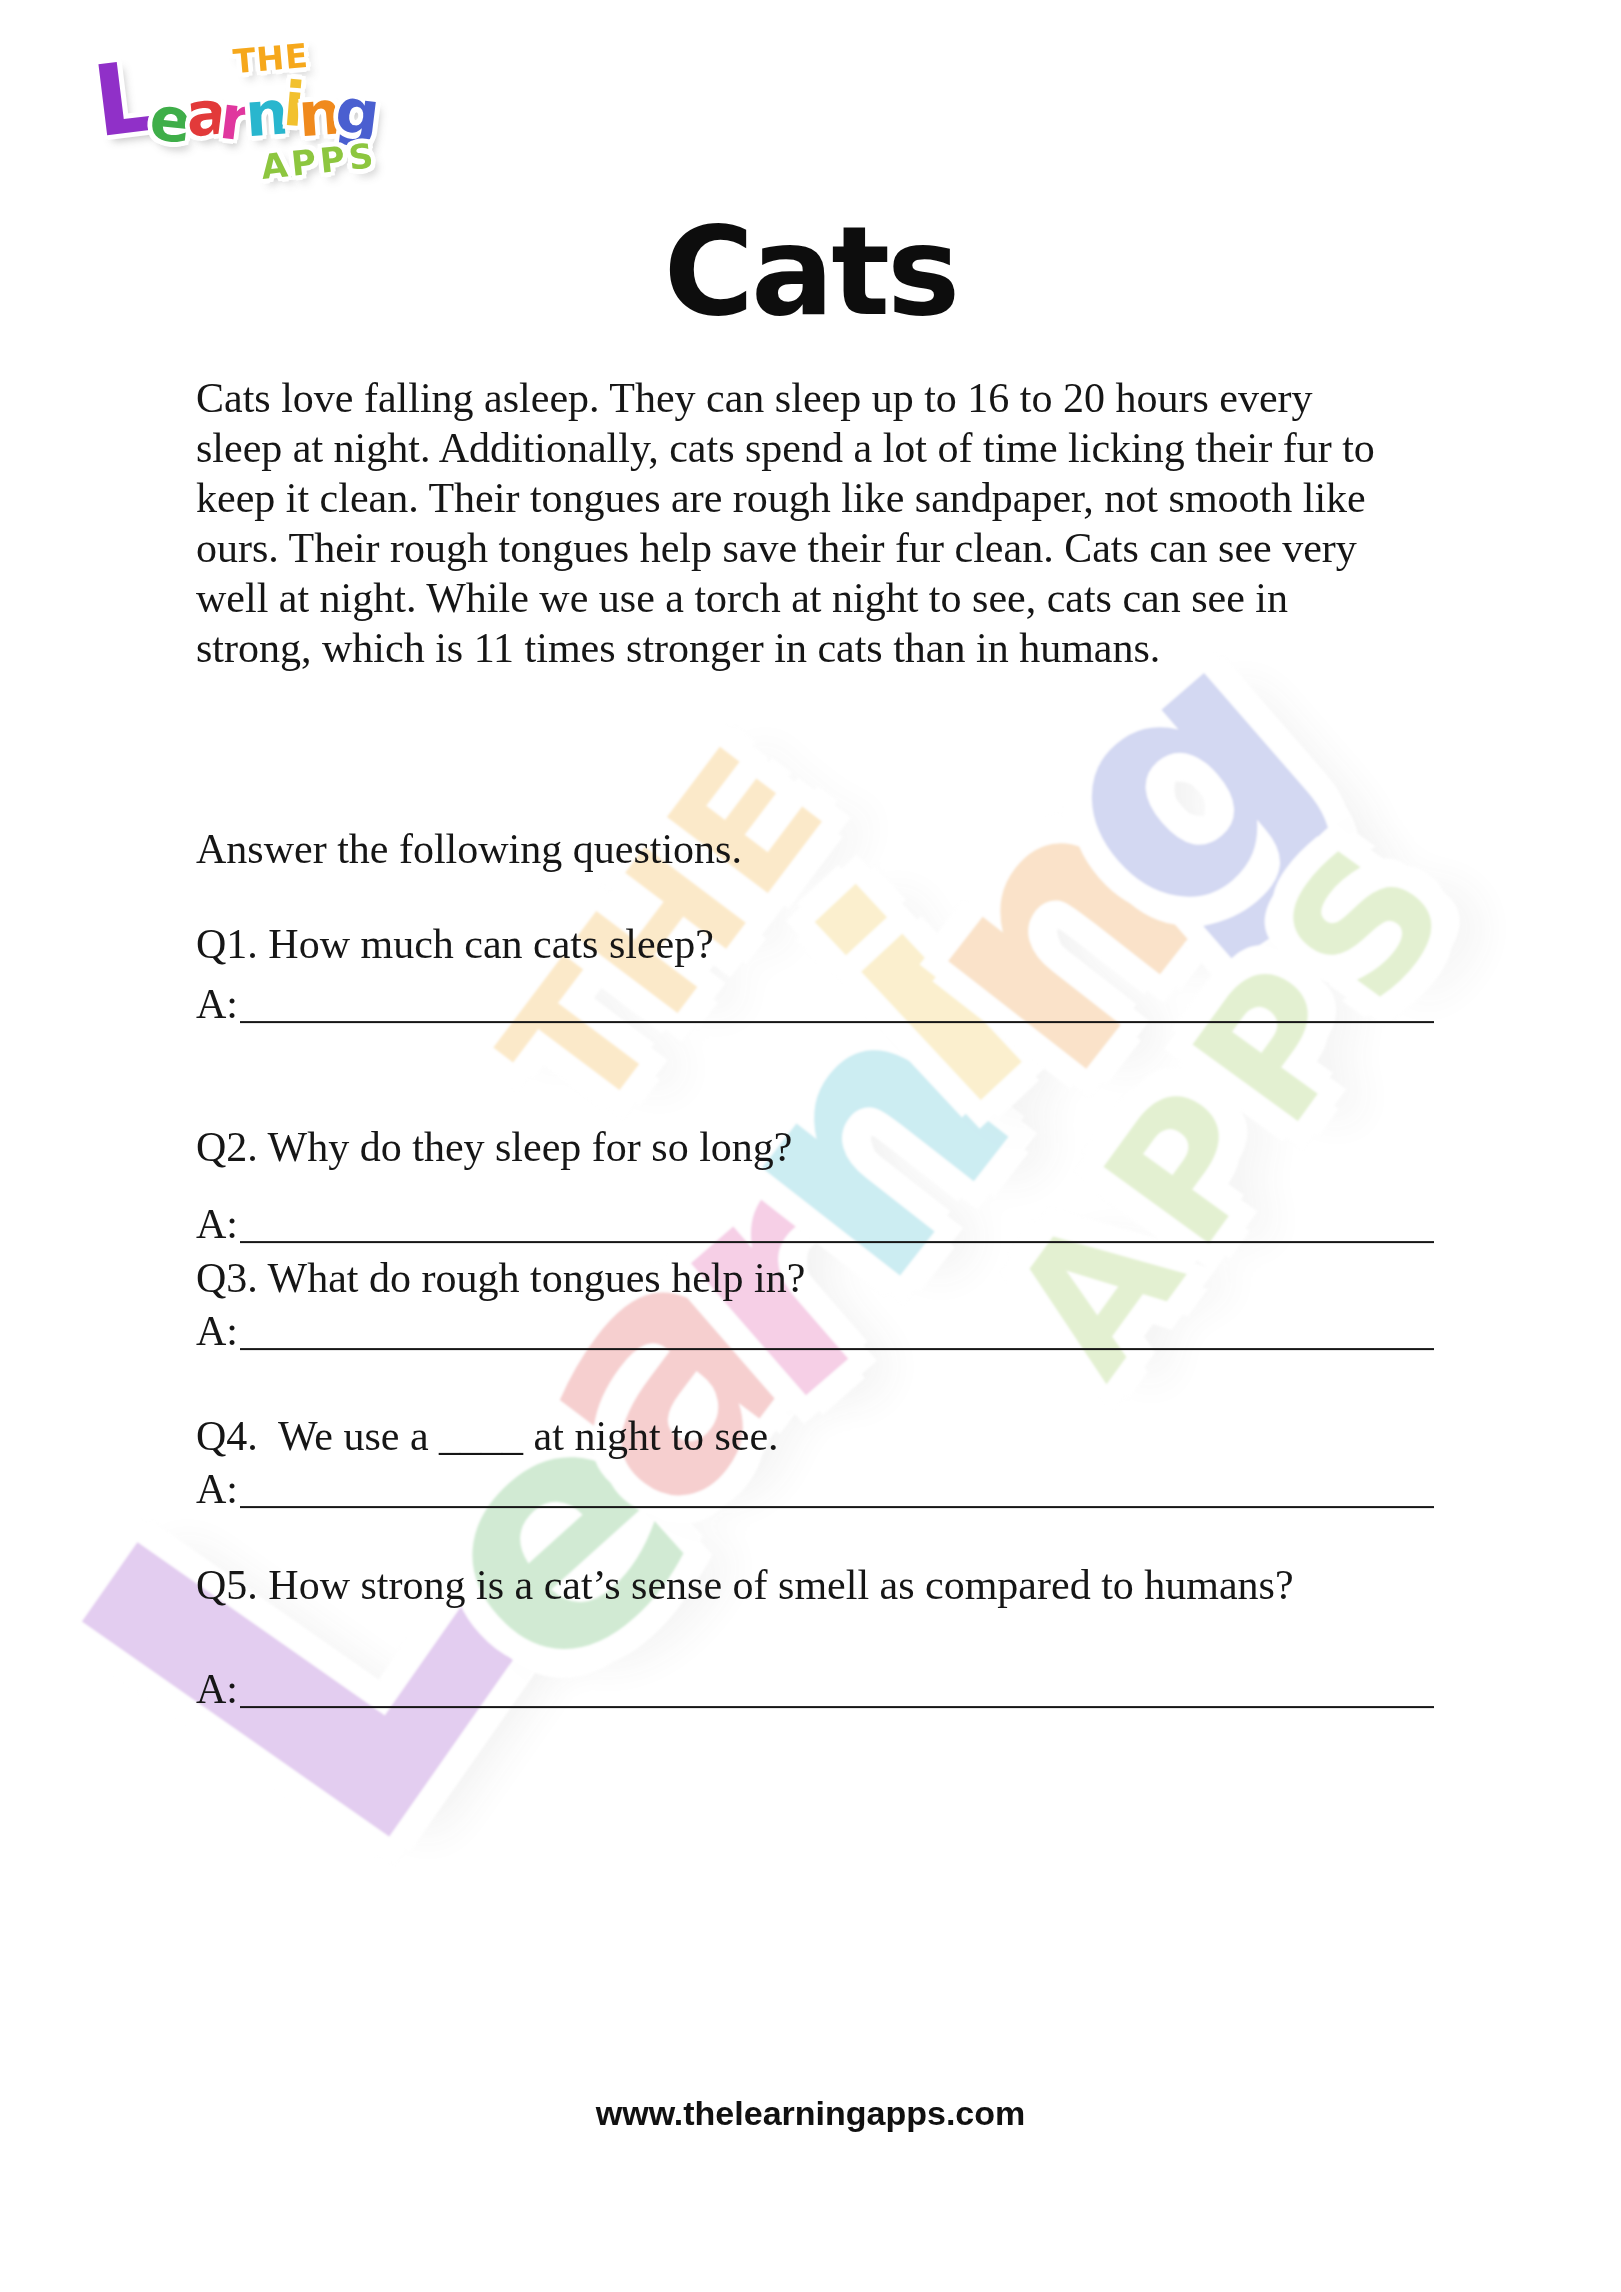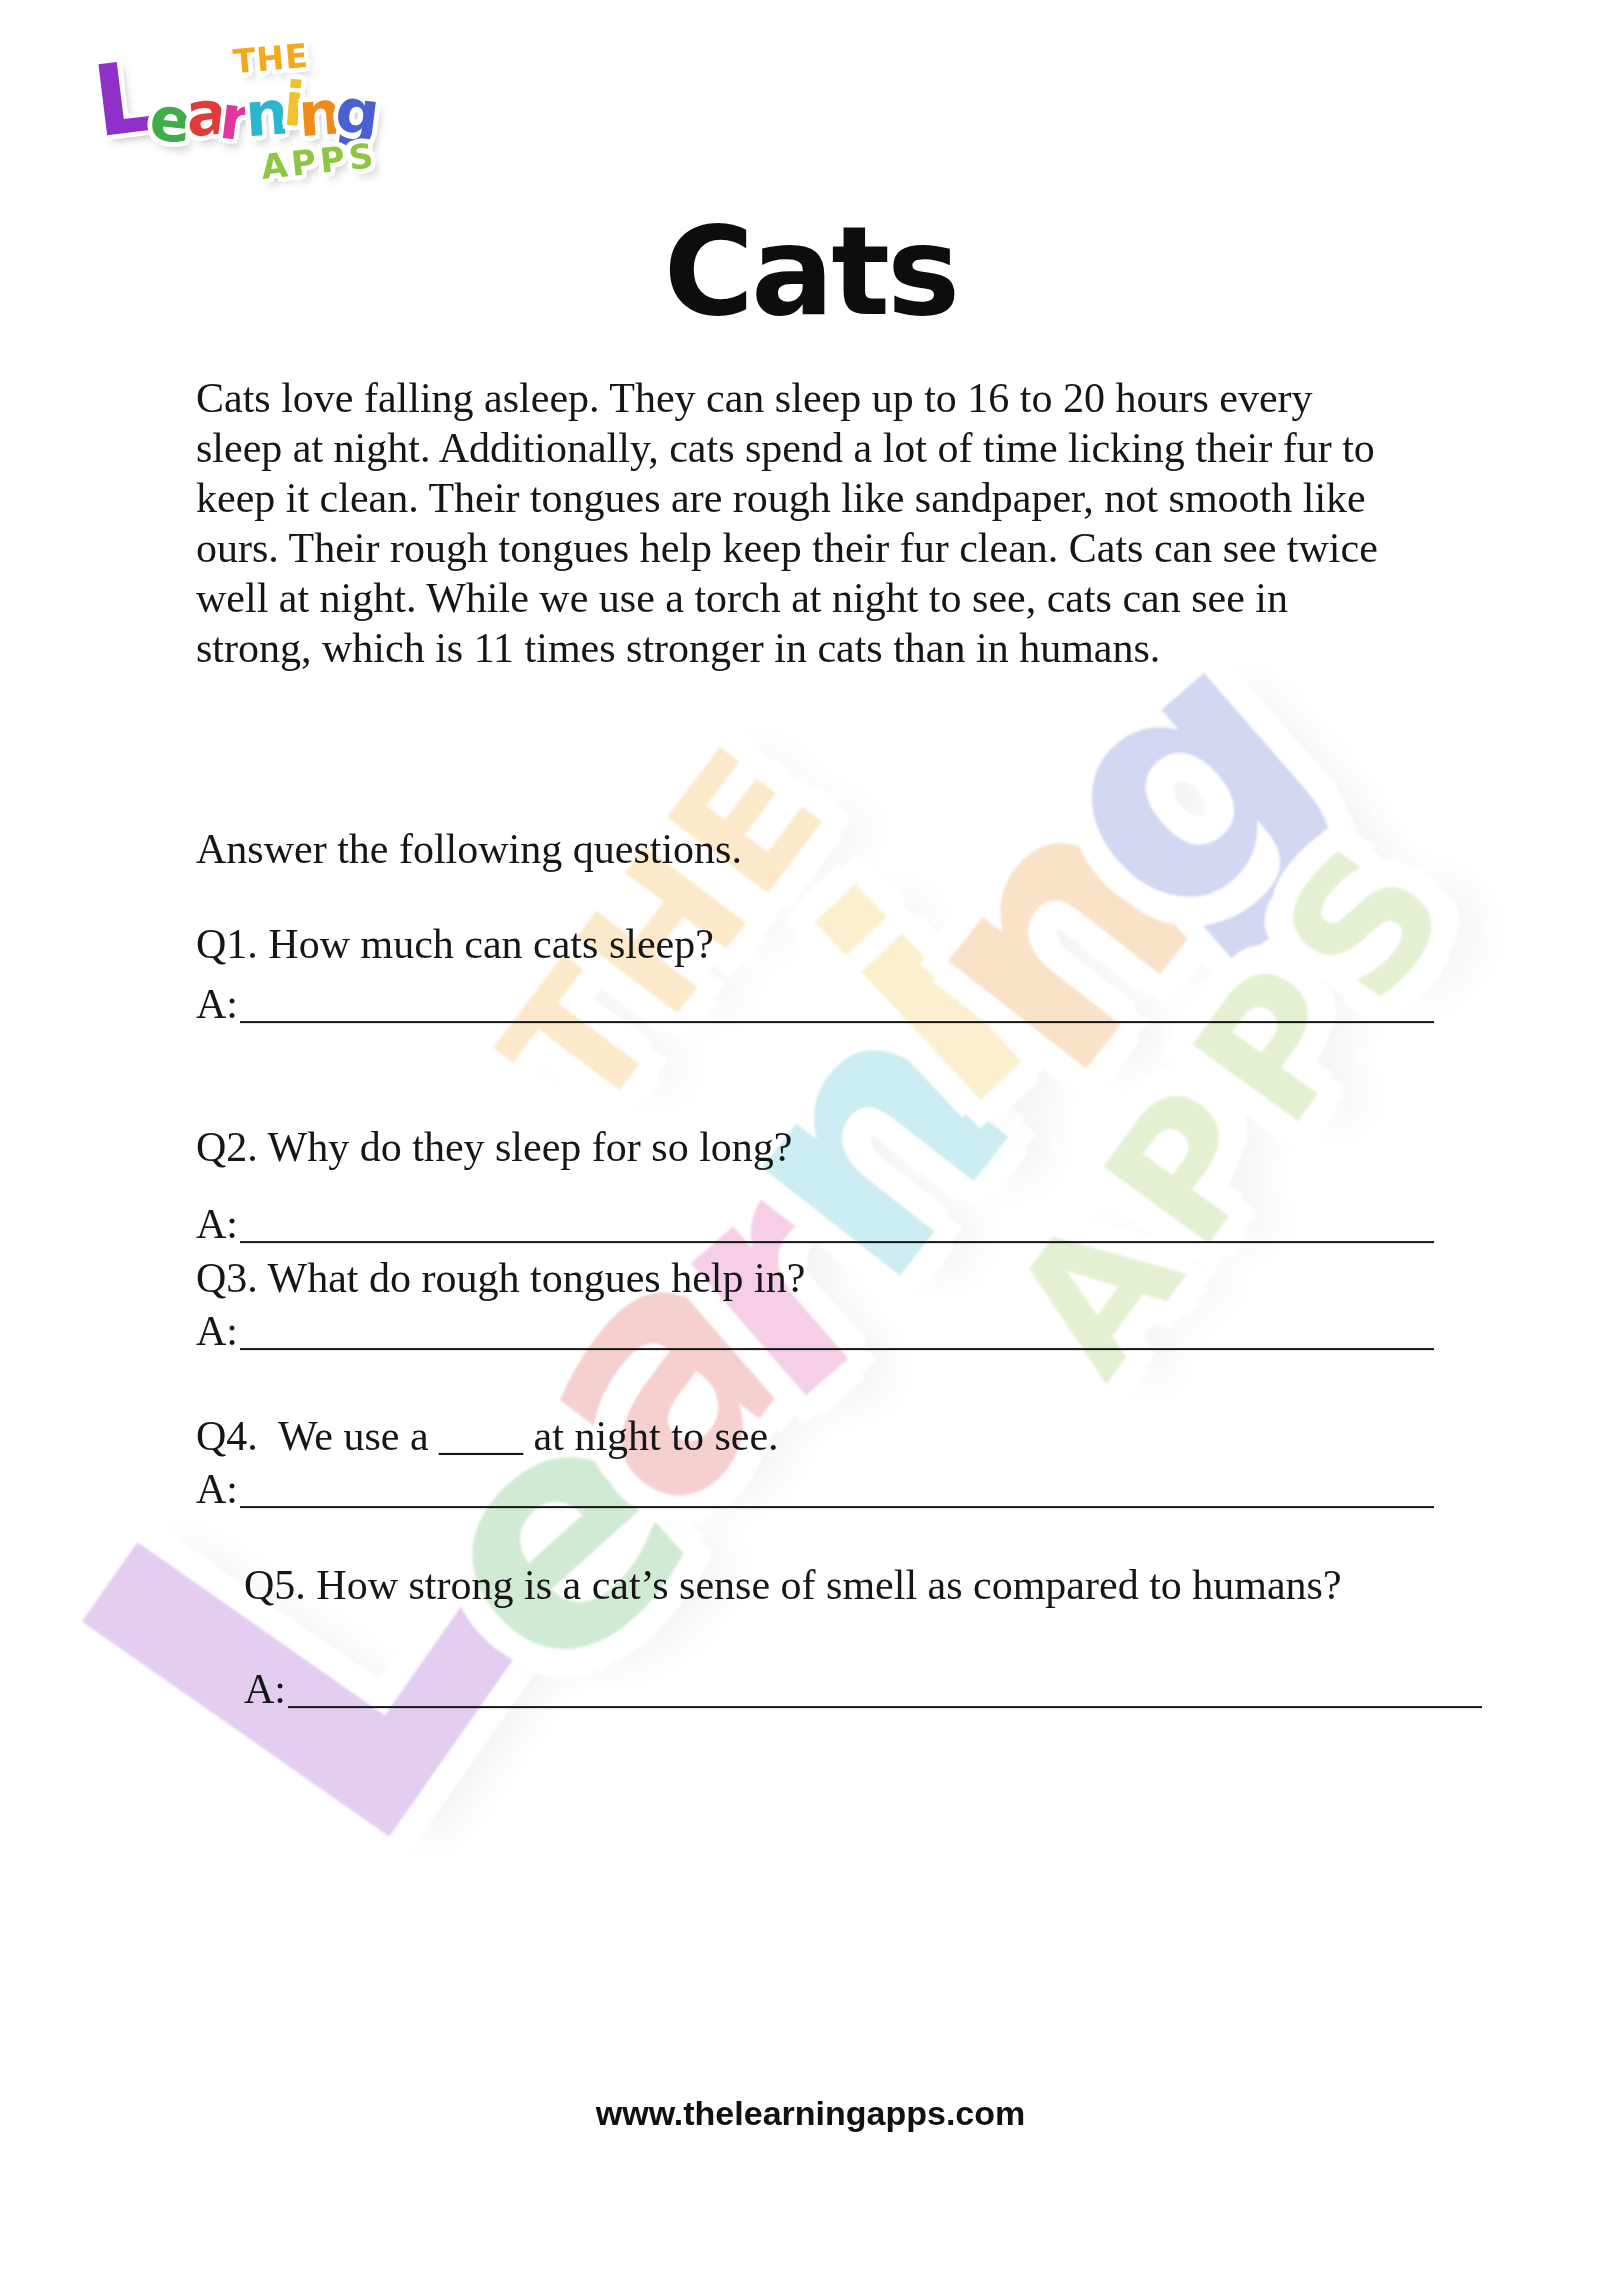--- a/index.html
+++ b/index.html
@@ -52,21 +52,21 @@
 
   .q{left:196px;width:1238px;font-size:42px;}
   .q-label{line-height:51px;white-space:pre-wrap;}
   .a-row{display:flex;align-items:flex-end;line-height:51px;}
   .a-prefix{flex:0 0 auto;}
   .a-line{flex:1 1 auto;border-bottom:2.9px solid #161616;transform:translateY(-6.9px);margin-left:2px;}
   #q1{top:919px;} #q1 .a-row{margin-top:8.8px;}
   #q2{top:1122px;} #q2 .a-row{margin-top:25.5px;}
   #q3{top:1253px;} #q3 .a-row{margin-top:2px;}
   #q4{top:1411px;} #q4 .a-row{margin-top:2px;}
-  #q5{top:1560px;margin-left:48px;} #q5 .a-row{margin-top:53px;}
+  #q5{top:1560px;} #q5 .a-row{margin-top:53px;}
 
   .footer{
     left:0;top:2094px;width:100%;text-align:center;
     font-family:"Liberation Sans","DejaVu Sans",sans-serif;
     font-weight:bold;font-size:34px;color:#111;
   }
 </style>
 </head>
 <body>
 
@@ -85,21 +85,21 @@
     <div class="logo-apps outl" style="color: rgb(141, 198, 63);">APPS</div>
   </div>
 </div>
 
 <h1 class="layer title">Cats</h1>
 
 <div class="layer passage">
   <div>Cats love falling asleep. They can sleep up to 16 to 20 hours every</div>
   <div>sleep at night. Additionally, cats spend a lot of time licking their fur to</div>
   <div>keep it clean. Their tongues are rough like sandpaper, not smooth like</div>
-  <div>ours. Their rough tongues help keep their fur clean. Cats can see twice</div>
+  <div>ours. Their rough tongues help save their fur clean. Cats can see very</div>
   <div>well at night. While we use a torch at night to see, cats can see in</div>
   <div>strong, which is 11 times stronger in cats than in humans.</div>
 </div>
 
 <div class="layer instructions">Answer the following questions.</div>
 
 <div class="layer q" id="q1">
   <div class="q-label">Q1. How much can cats sleep?</div>
   <div class="a-row">
     <span class="a-prefix">A:</span>

